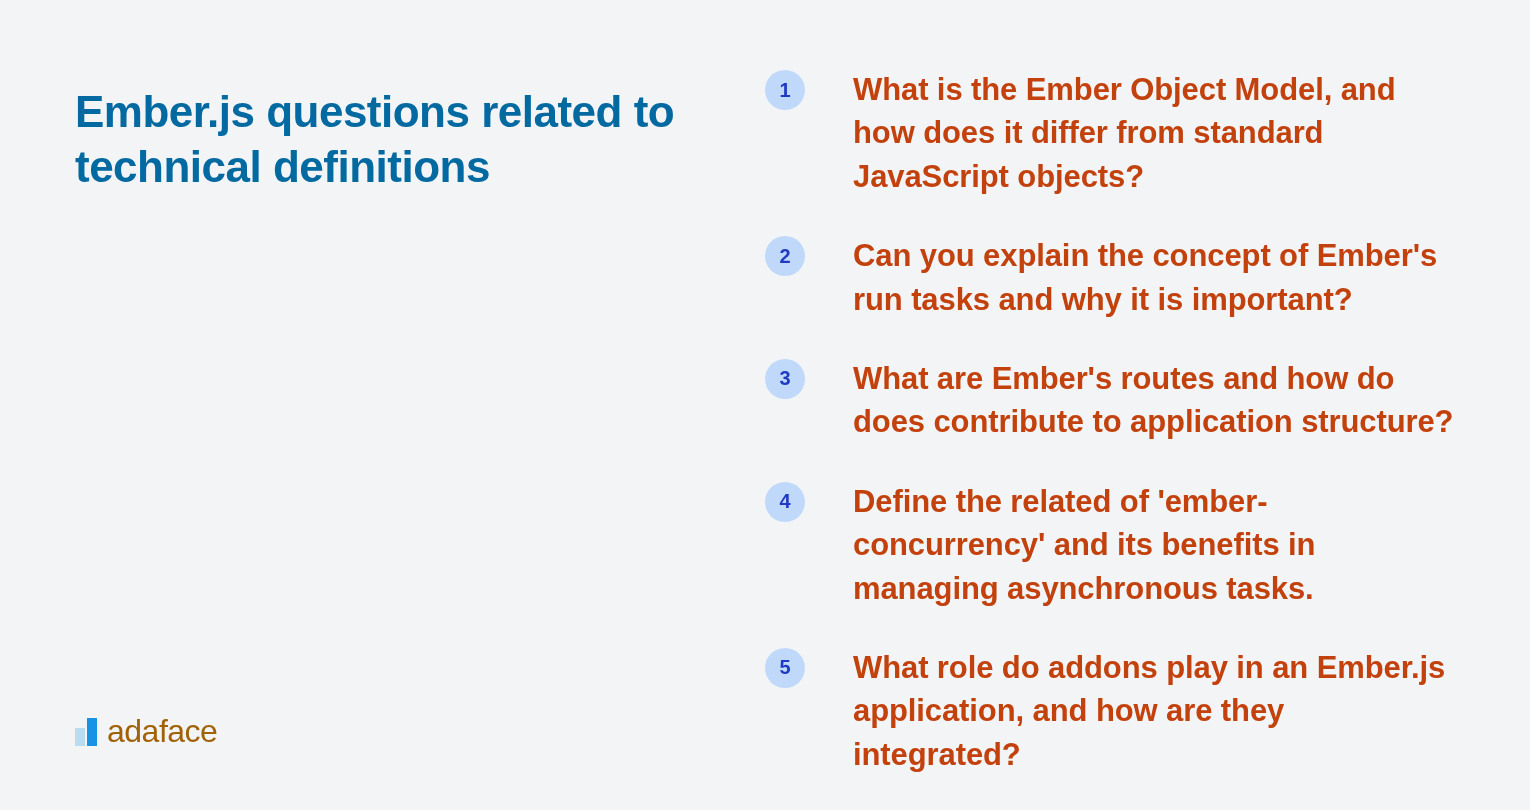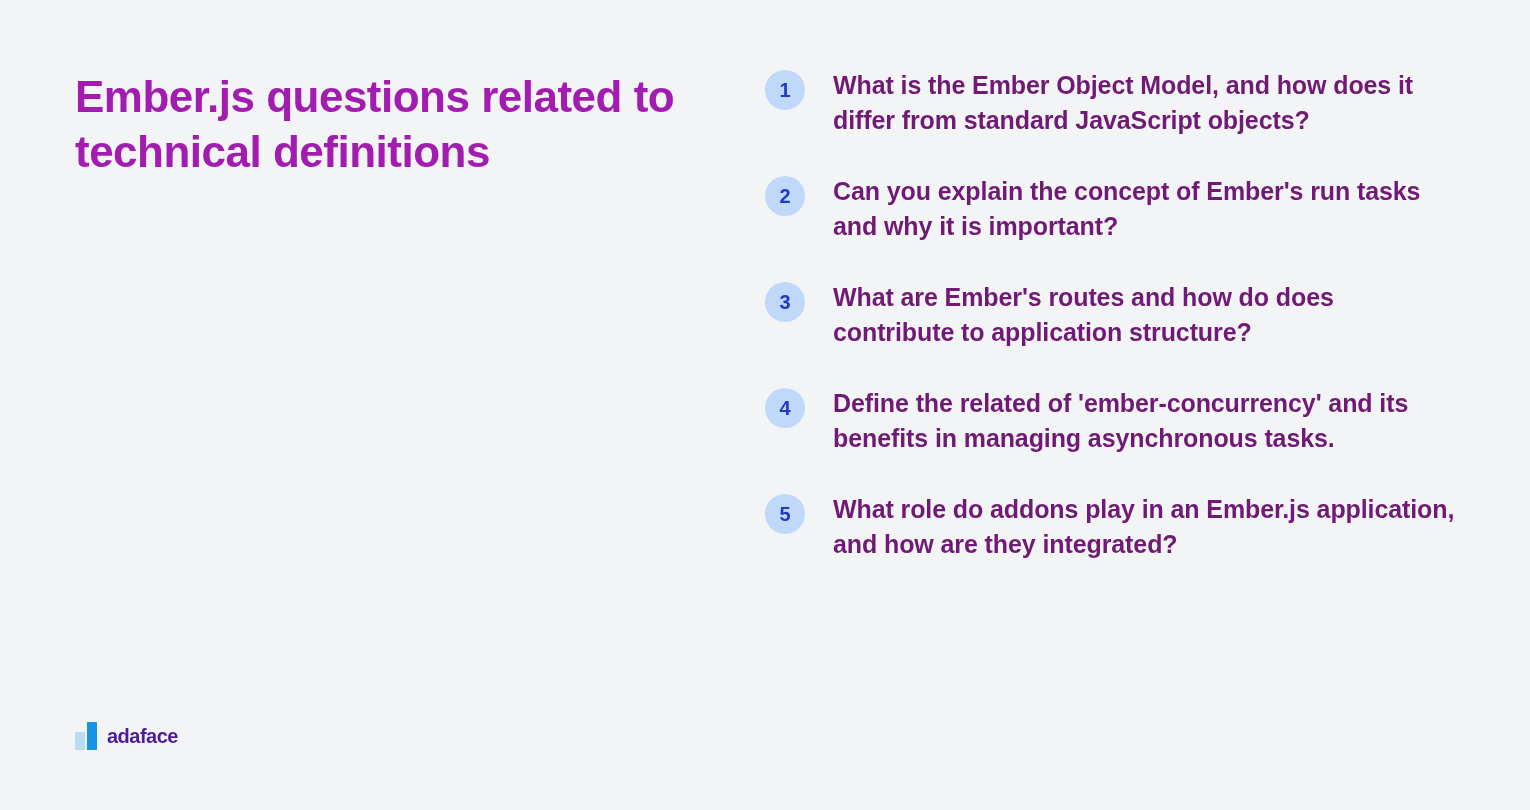--- a/index.html
+++ b/index.html
@@ -23,24 +23,24 @@
     }
     .left-column {
       width: 50%;
       display: flex;
       flex-direction: column;
       justify-content: space-between;
     }
     .title {
       font-size: 44px;
       font-weight: 700;
-      color: #a21caf;
+      color: #0369a1;
       line-height: 1.25;
       letter-spacing: -0.5px;
-      margin-top: 9px;
+      margin-top: 24px;
     }
     .logo-wrap {
       display: flex;
       align-items: center;
       margin-bottom: 20px;
       gap: 10px;
     }
     .logo-icon {
       display: flex;
       align-items: flex-end;
@@ -51,23 +51,23 @@
       width: 10px;
       height: 18px;
       background-color: #b9dcf3;
     }
     .bar2 {
       width: 10px;
       height: 28px;
       background-color: #1793e6;
     }
     .logo-text {
-      font-size: 20px;
-      font-weight: 700;
-      color: #4c1d95;
+      font-size: 32px;
+      font-weight: 400;
+      color: #a16207;
       letter-spacing: -0.5px;
     }
     .right-column {
       width: 50%;
       display: flex;
       flex-direction: column;
       gap: 36px;
       padding-top: 8px;
     }
     .qitem {
@@ -83,25 +83,26 @@
       background-color: #c0d9fb;
       color: #1e3bc2;
       font-weight: 700;
       font-size: 20px;
       display: flex;
       align-items: center;
       justify-content: center;
       margin-top: 2px;
     }
     .qtext {
-      font-size: 25px;
+      font-size: 31px;
       font-weight: 600;
-      color: #701a75;
+      color: #c2410c;
       line-height: 1.4;
       letter-spacing: -0.1px;
+      margin-left: 20px;
     }
   </style>
 </head>
 <body>
 
 <div class="container">
   <div class="left-column">
     <h1 class="title">Ember.js questions related to technical definitions</h1>
     <div class="logo-wrap">
       <div class="logo-icon">

